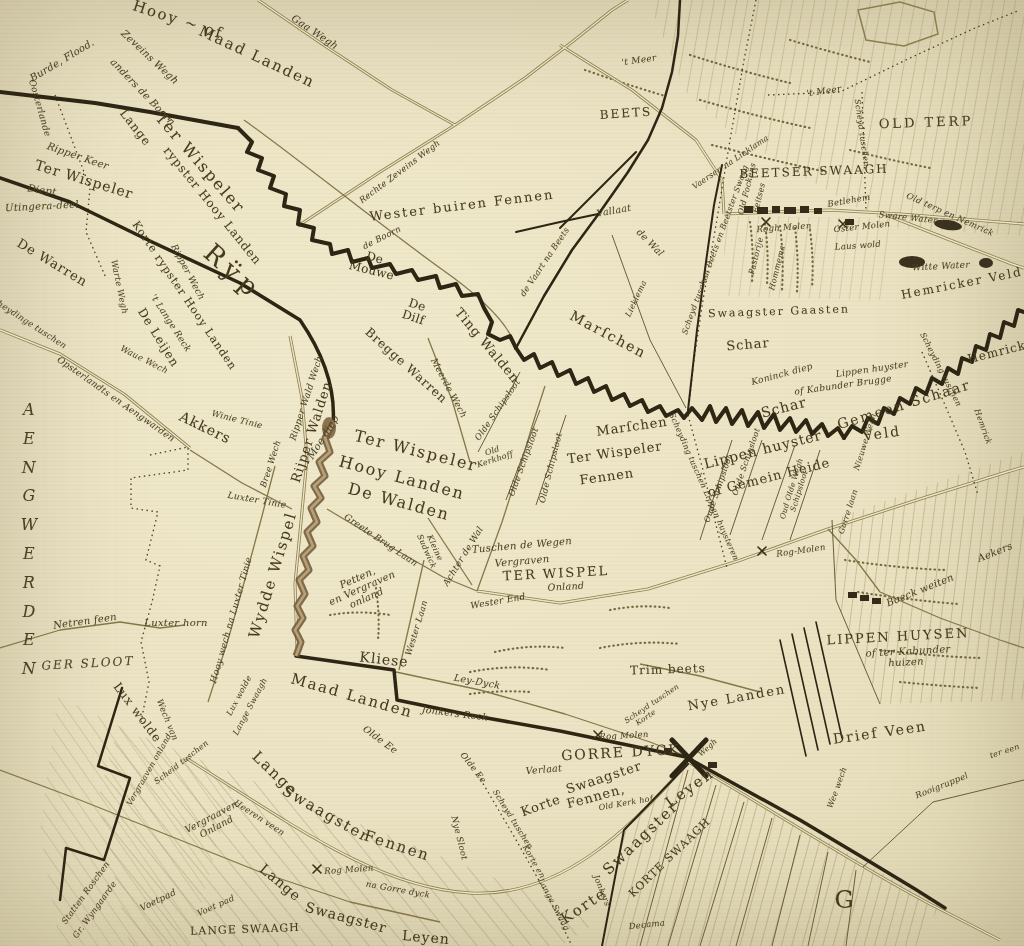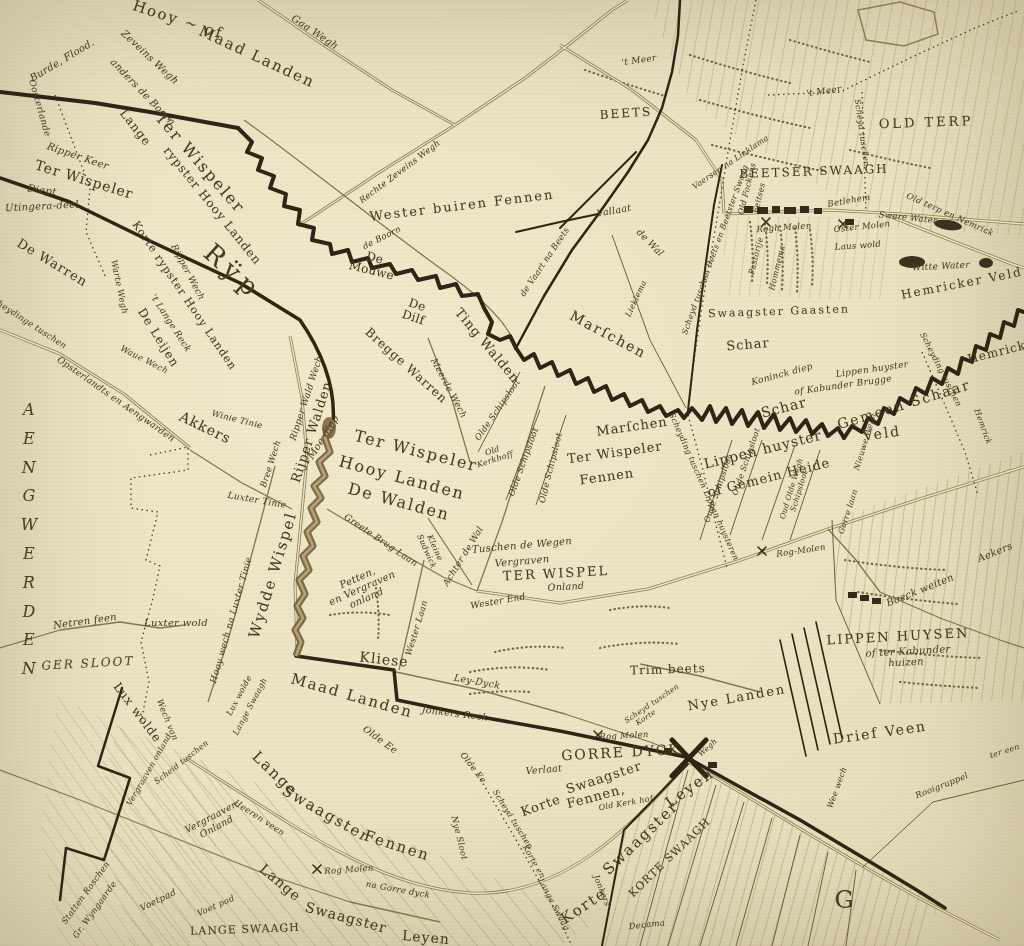--- a/index.html
+++ b/index.html
@@ -237,21 +237,21 @@
       <div class="lbl it" style="left: 116px; top: 399px; font-size: 9px; transform: translate(-50%, -50%) rotate(35deg);">Opsterlandts en Aengwarden</div>
       <div class="lbl" style="left: 205px; top: 428px; font-size: 14px; letter-spacing: 1px; transform: translate(-50%, -50%) rotate(26deg);">Akkers</div>
       <div class="lbl it" style="left: 237px; top: 420px; font-size: 8.5px; transform: translate(-50%, -50%) rotate(14deg);">Winie Tinie</div>
       <div class="lbl it" style="left: 271px; top: 464px; font-size: 8.5px; transform: translate(-50%, -50%) rotate(-72deg);">Bree Wech</div>
       <div class="lbl it" style="left: 306px; top: 398px; font-size: 9px; transform: translate(-50%, -50%) rotate(-72deg);">Ripper Wald Wech</div>
       <div class="lbl" style="left: 312px; top: 432px; font-size: 13px; letter-spacing: 1px; transform: translate(-50%, -50%) rotate(-72deg);">Rijper Walden</div>
       <div class="lbl it" style="left: 323px; top: 437px; font-size: 10px; transform: translate(-50%, -50%) rotate(-58deg);">Moe diep</div>
       <div class="lbl" style="left: 273px; top: 575px; font-size: 15px; letter-spacing: 2px; transform: translate(-50%, -50%) rotate(-73deg);">Wydde Wispel</div>
       <div class="lbl it" style="left: 257px; top: 500px; font-size: 9px; transform: translate(-50%, -50%) rotate(10deg);">Luxter Tinie</div>
       <div class="lbl it" style="left: 231px; top: 620px; font-size: 9px; transform: translate(-50%, -50%) rotate(-74deg);">Hooy wech na Luxter Tinie</div>
-      <div class="lbl it" style="left: 176px; top: 623px; font-size: 10px; transform: translate(-50%, -50%) rotate(0deg);">Luxter wold</div>
+      <div class="lbl it" style="left: 176px; top: 623px; font-size: 10px; transform: translate(-50%, -50%) rotate(0deg);">Luxter horn</div>
       <div class="lbl it" style="left: 85px; top: 621px; font-size: 10px; transform: translate(-50%, -50%) rotate(-8deg);">Netren feen</div>
       <div class="lbl it" style="left: 88px; top: 664px; font-size: 12px; letter-spacing: 2px; transform: translate(-50%, -50%) rotate(-3deg);">GER SLOOT</div>
       <div class="lbl" style="left: 137px; top: 713px; font-size: 12px; letter-spacing: 1px; transform: translate(-50%, -50%) rotate(53deg);">Lux wolde</div>
       <div class="lbl it" style="left: 167px; top: 720px; font-size: 8.5px; transform: translate(-50%, -50%) rotate(68deg);">Wech van</div>
       <div class="lbl it" style="left: 182px; top: 763px; font-size: 8px; transform: translate(-50%, -50%) rotate(-38deg);">Scheid tuschen</div>
       <div class="lbl it" style="left: 214px; top: 822px; font-size: 9.5px; transform: translate(-50%, -50%) rotate(-28deg);">Vergraaven
 Onland</div>
       <div class="lbl it" style="left: 150px; top: 770px; font-size: 8px; transform: translate(-50%, -50%) rotate(-60deg);">Vergraaven onland</div>
       <div class="lbl it" style="left: 86px; top: 893px; font-size: 8.5px; transform: translate(-50%, -50%) rotate(-54deg);">Statten Roschen</div>
       <div class="lbl it" style="left: 95px; top: 910px; font-size: 8.5px; transform: translate(-50%, -50%) rotate(-54deg);">Gr. Wyngaarde</div>

